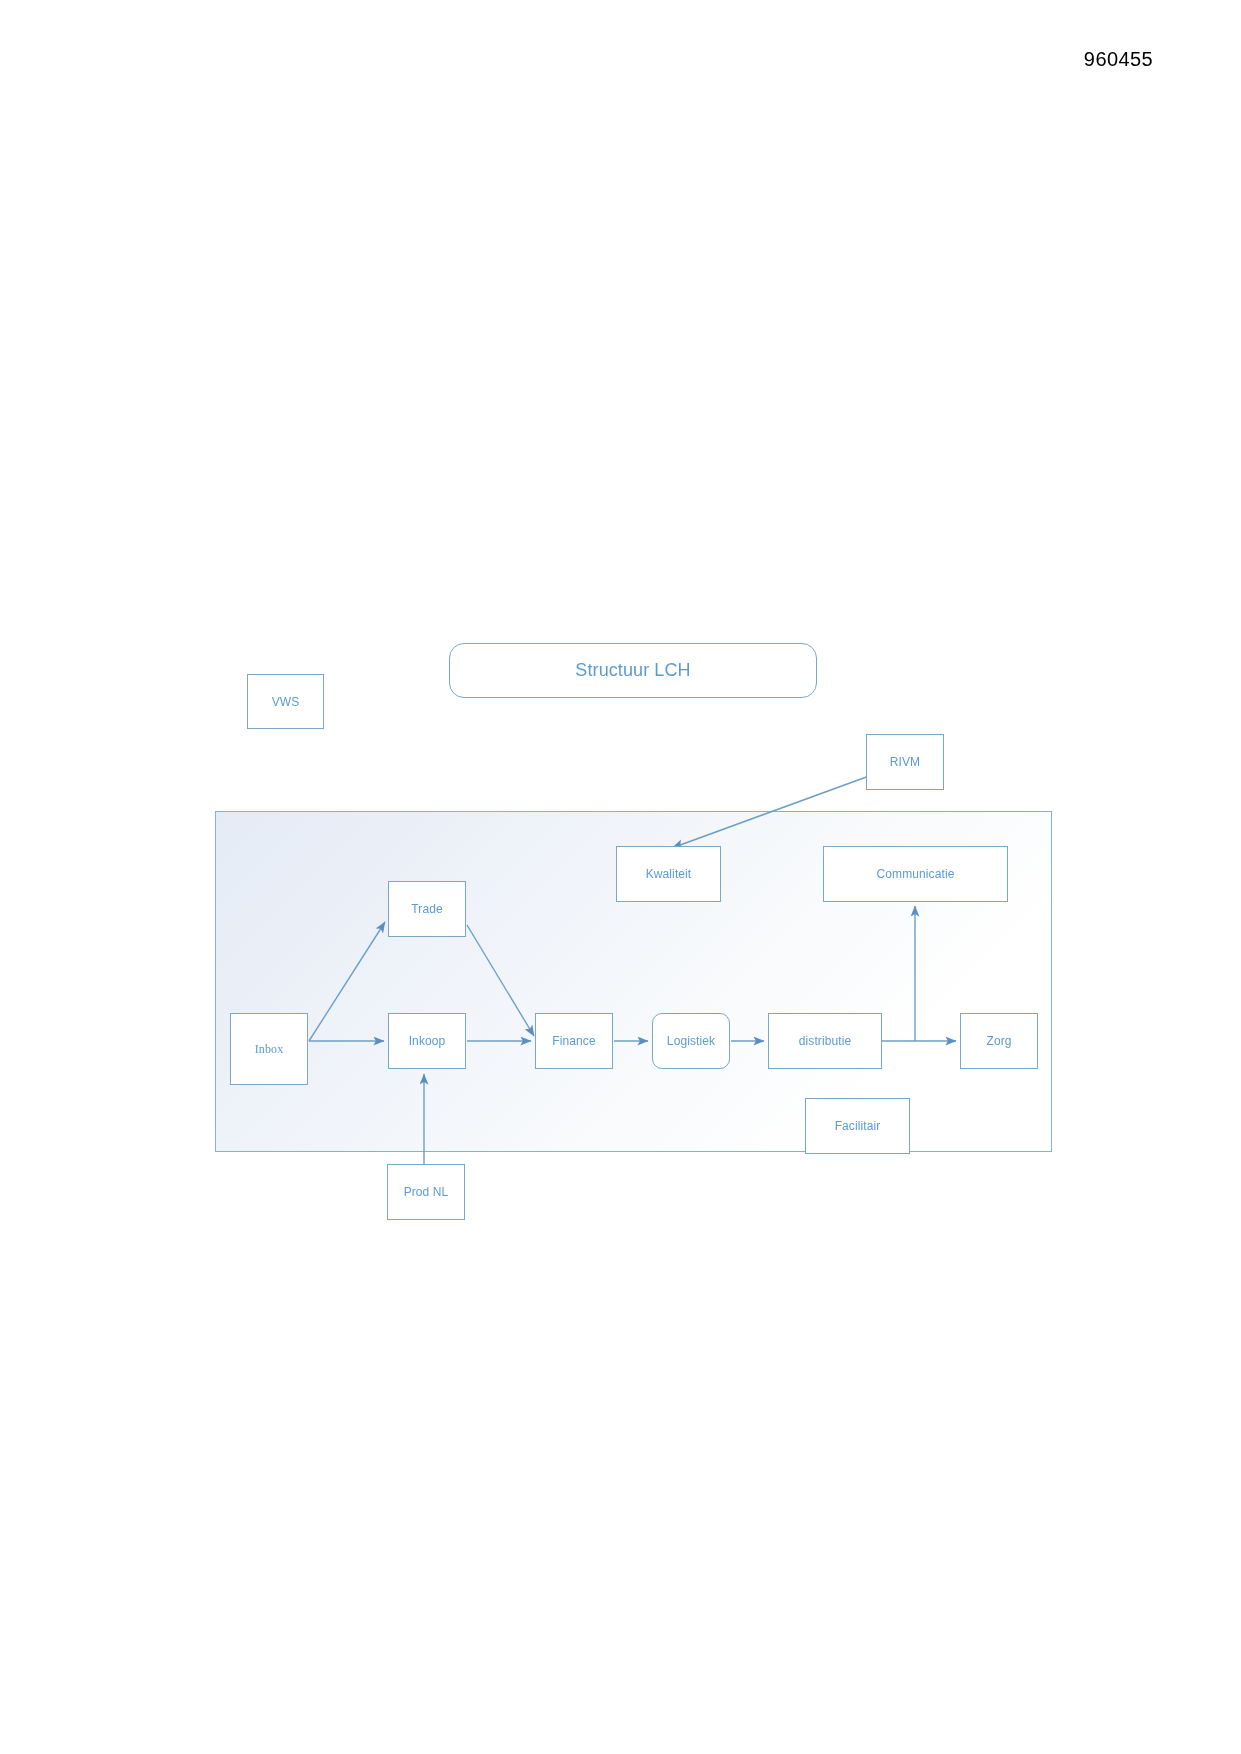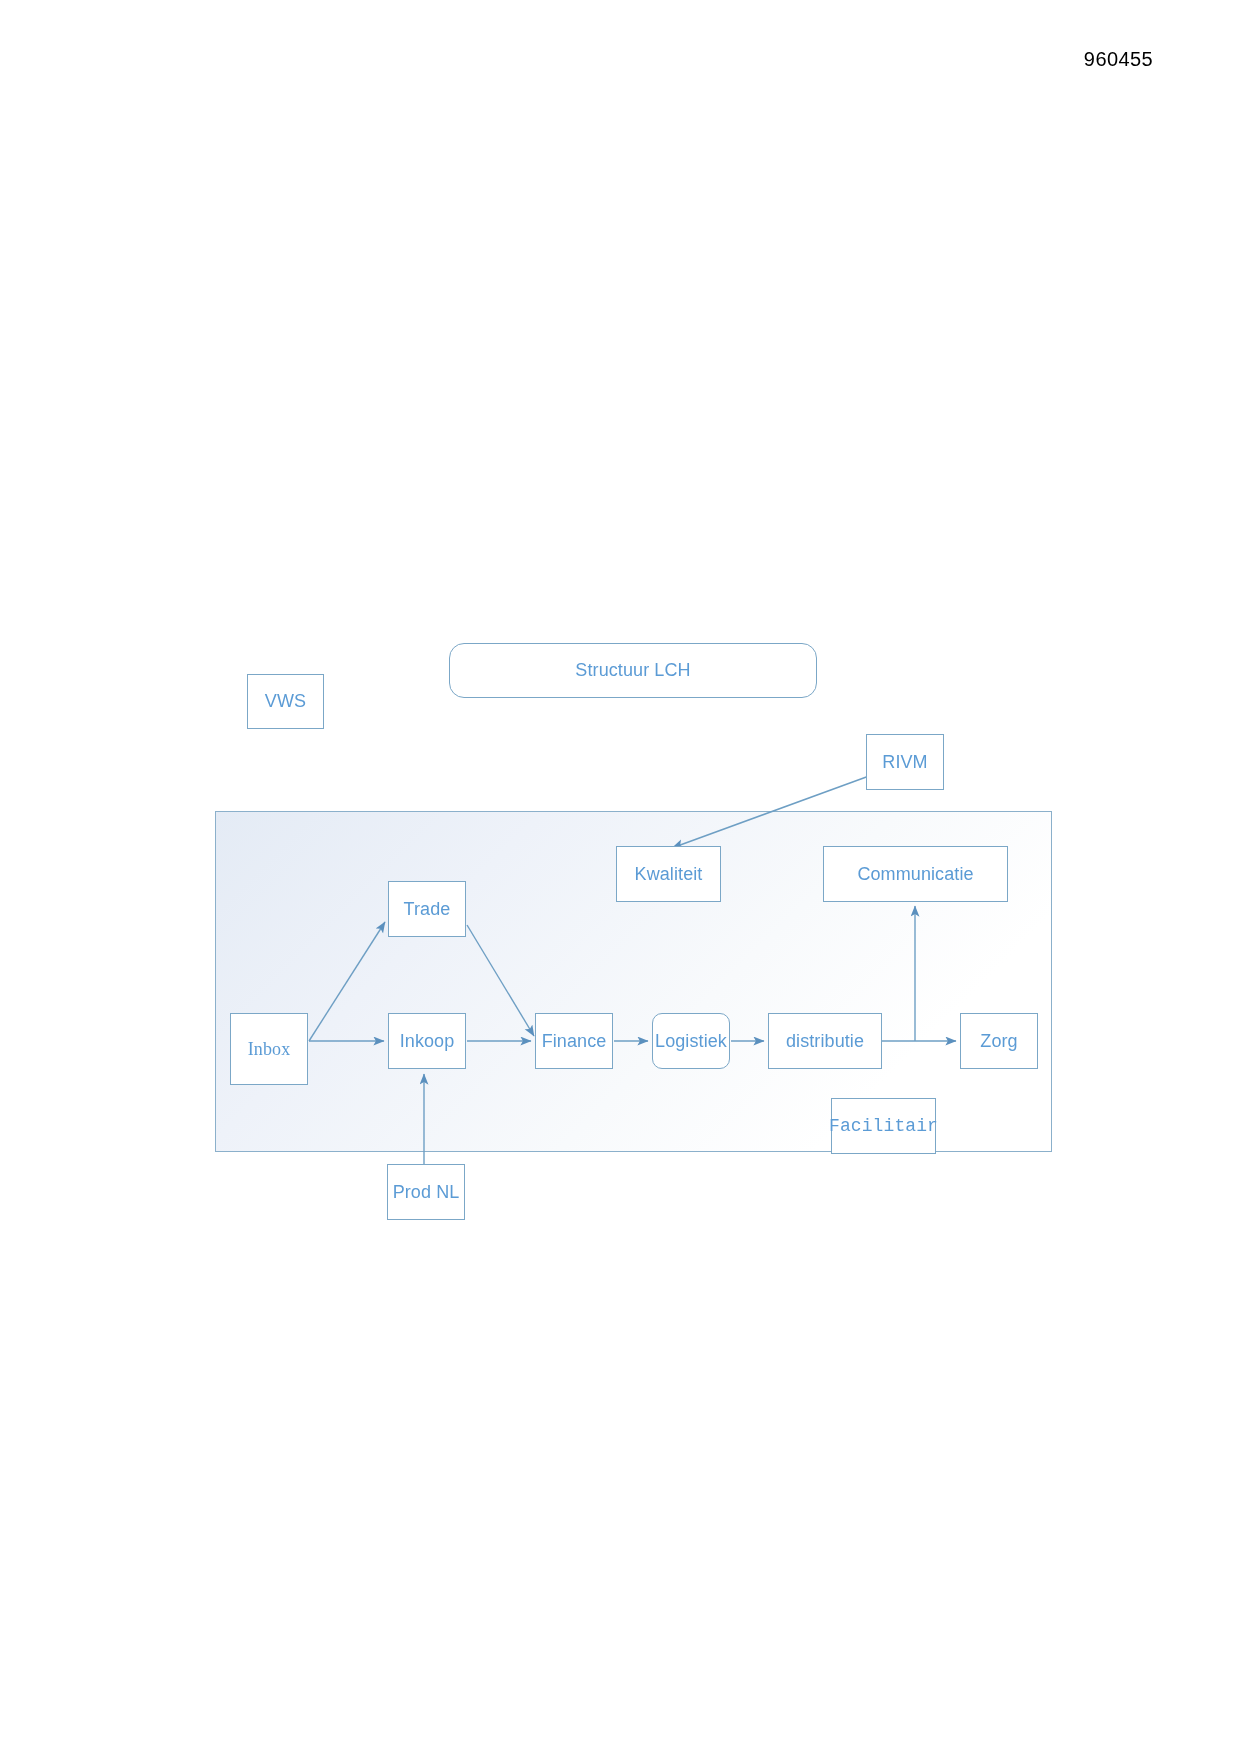--- a/index.html
+++ b/index.html
@@ -41,21 +41,21 @@
   .node {
     position: absolute;
     box-sizing: border-box;
     border: 1.4px solid #7BA7C7;
     background: #ffffff;
     color: #5B9BD5;
     display: flex;
     align-items: center;
     justify-content: center;
     font-family: "Liberation Sans", sans-serif;
-    font-size: 18px;
+    font-size: 12px;
     font-weight: 400;
     letter-spacing: 0.1px;
     white-space: nowrap;
     z-index: 5;
   }
   #org-container {
     position: absolute;
     left: 215px;
     top: 811px;
     width: 837px;
@@ -85,21 +85,21 @@
   #node-rivm    { left: 866px; top: 714px;  width: 78px;  height: 56px; margin-top: 20px; }
   #node-kwaliteit   { left: 616px; top: 846px; width: 105px; height: 56px; }
   #node-communicatie{ left: 823px; top: 846px; width: 185px; height: 56px; }
   #node-trade   { left: 388px; top: 881px;  width: 78px;  height: 56px; }
   #node-inbox   { left: 230px; top: 1013px; width: 78px;  height: 72px; font-family: Liberation Serif, serif; }
   #node-inkoop  { left: 388px; top: 1013px; width: 78px;  height: 56px; }
   #node-finance { left: 535px; top: 1013px; width: 78px;  height: 56px; }
   #node-logistiek   { left: 652px; top: 1013px; width: 78px;  height: 56px; border-radius: 10px; }
   #node-distributie { left: 768px; top: 1013px; width: 114px; height: 56px; }
   #node-zorg    { left: 960px; top: 1013px; width: 78px;  height: 56px; }
-  #node-facilitair  { left: 831px; top: 1098px; width: 105px; height: 56px; font-family: Liberation Mono, monospace; }
+  #node-facilitair  { left: 805px; top: 1098px; width: 105px; height: 56px; }
   #node-prodnl  { left: 387px; top: 1164px; width: 78px;  height: 56px; }
 </style>
 </head>
 <body>
 
 <div id="page">
 
   <div id="page-number">960455</div>
 
   <div id="diagram-canvas">

